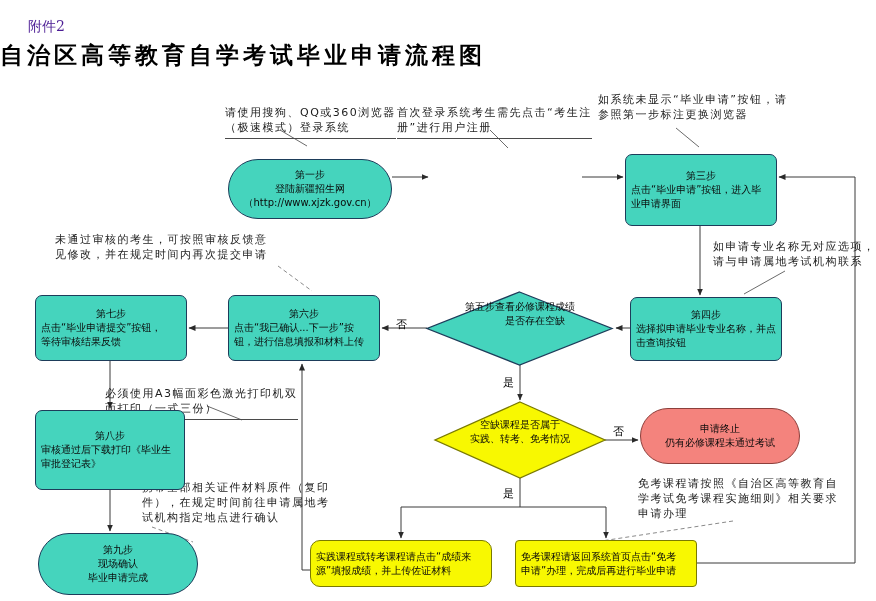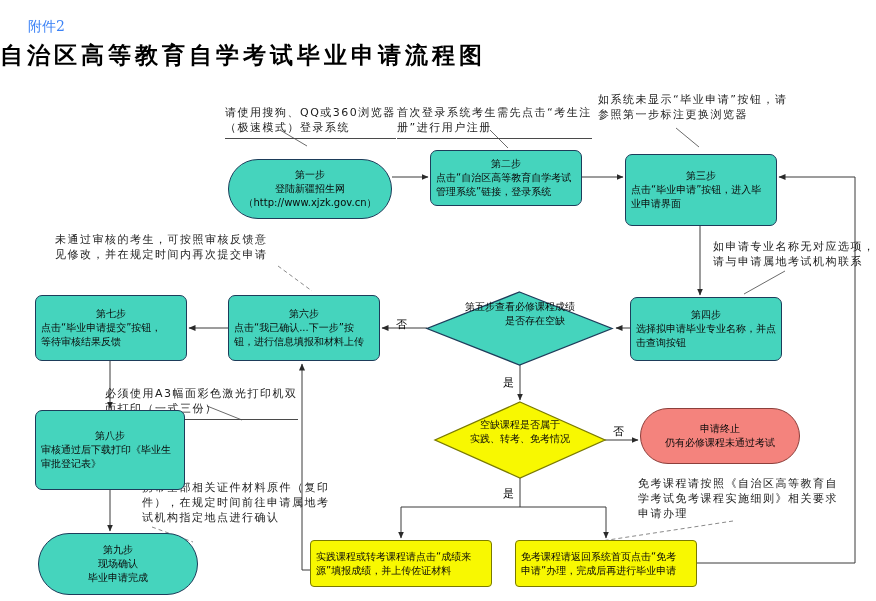--- a/index.html
+++ b/index.html
@@ -6,21 +6,21 @@
     --teal:#45d4bd; --yellow:#f8f801; --red:#f4837d; --line:#3a3a3a;
   }
   html,body{margin:0;padding:0;background:#ffffff;}
   #stage{
     position:relative; width:876px; height:601px; background:#ffffff;
     font-family:"DejaVu Sans",sans-serif; color:#111; overflow:hidden;
   }
   #connectors{position:absolute;left:0;top:0;z-index:1;}
   .attach{
     position:absolute; left:28px; top:18px; font-size:14px;
-    font-family:"DejaVu Serif",serif; color:#3b82f6;text-align:center;
+    font-family:"DejaVu Serif",serif; color:#4c1d95;text-align:center;
   }
   .main-title{
     position:absolute; left:0; top:40px; width:876px; 
     font-family:"DejaVu Serif",serif; font-weight:bold; font-size:23px;
     letter-spacing:4px; color:#000;
   }
   .ann{
     position:absolute; z-index:2; font-size:11px; line-height:15px;
     letter-spacing:1.5px; color:#1c1c1c; white-space:pre-line;
   }
@@ -119,25 +119,20 @@
 试机构指定地点进行确认</div>
   <div class="ann" style="left:638px;top:476px;">免考课程请按照《自治区高等教育自
 学考试免考课程实施细则》相关要求
 申请办理</div>
 
   <div class="node teal stadium center" style="left:228px;top:147px;width:164px;height:60px;margin-top:12px;">
     <div class="node-title">第一步</div>
     <div class="node-body">登陆新疆招生网
 （http://www.xjzk.gov.cn）</div>
   </div>
-  <div class="node teal" style="left:430px;top:150px;width:152px;height:56px;">
-    <div class="node-title">第二步</div>
-    <div class="node-body">点击“自治区高等教育自学考试
-管理系统”链接，登录系统</div>
-  </div>
   <div class="node teal" style="left:625px;top:154px;width:152px;height:72px;">
     <div class="node-title">第三步</div>
     <div class="node-body">点击“毕业申请”按钮，进入毕
 业申请界面</div>
   </div>
 
   <div class="node teal" style="left:35px;top:295px;width:152px;height:66px;">
     <div class="node-title">第七步</div>
     <div class="node-body">点击“毕业申请提交”按钮，
 等待审核结果反馈</div>
@@ -170,21 +165,21 @@
   <div class="node redbox center" style="left:640px;top:408px;width:160px;height:56px;">
     <div class="node-title">申请终止</div>
     <div class="node-body">仍有必修课程未通过考试</div>
   </div>
 
   <div class="node teal stadium center" style="left:38px;top:533px;width:160px;height:62px;">
     <div class="node-title">第九步</div>
     <div class="node-body">现场确认
 毕业申请完成</div>
   </div>
-  <div class="node yellowbox" style="left:310px;top:540px;width:182px;height:47px;">
+  <div class="node yellowbox" style="left:310px;top:540px;width:182px;height:47px;border-radius:10px;">
     <div class="node-body">实践课程或转考课程请点击“成绩来
 源”填报成绩，并上传佐证材料</div>
   </div>
   <div class="node yellowbox" style="left:515px;top:540px;width:182px;height:47px;">
     <div class="node-body">免考课程请返回系统首页点击“免考
 申请”办理，完成后再进行毕业申请</div>
   </div>
 
   <div class="branch-label" style="left:396px;top:317px;">否</div>
   <div class="branch-label" style="left:503px;top:375px;">是</div>

